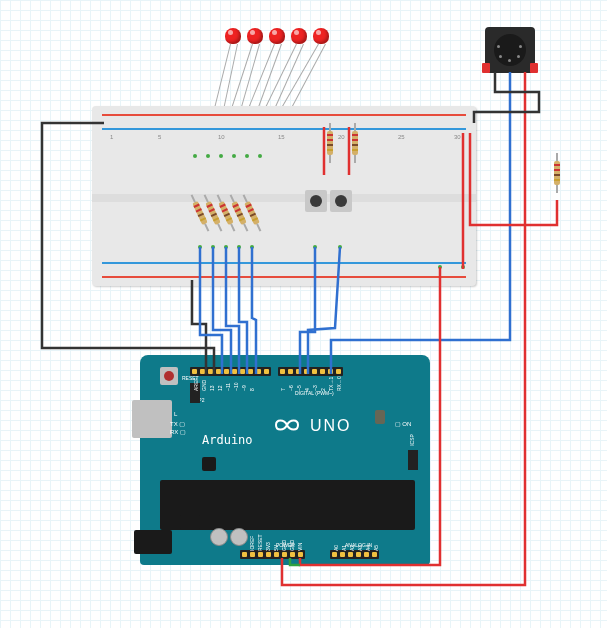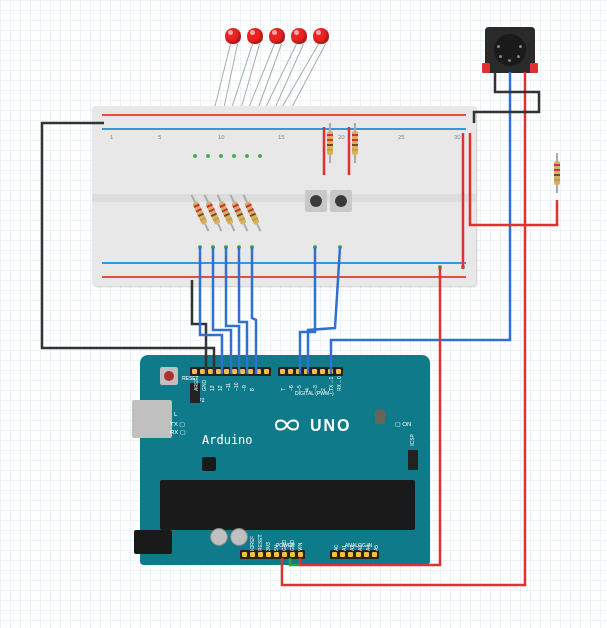--- a/index.html
+++ b/index.html
@@ -234,21 +234,21 @@
     <div class="power-jack"></div>
     <div class="reset-btn"></div>
     <span class="ard-text" style="left:42px; top:20px; font-size:5px">RESET</span>
     <span class="ard-text" style="left:50px; top:42px; font-size:5px">ICSP2</span>
     <div class="icsp" style="left:50px; top:28px"></div>
     <span class="ard-text" style="left:30px; top:65px; font-size:6px">TX ▢</span>
     <span class="ard-text" style="left:30px; top:73px; font-size:6px">RX ▢</span>
     <span class="ard-text" style="left:34px; top:56px; font-size:6px">L</span>
     <span class="ard-text" style="left:255px; top:65px; font-size:6px">▢ <span>ON</span></span>
     <span class="ard-text" style="left:62px; top:78px; font-size:12px; font-family:monospace">Arduino</span>
-    <span class="ard-text" style="left:170px; top:62px; font-size:16px; font-weight:bold; letter-spacing:2px">UNO</span>
+    <span class="ard-text" style="left:170px; top:62px; font-size:16px; font-weight:normal; letter-spacing:2px">UNO</span>
 
     <svg style="position:absolute; left:130px; top:60px; width:34px; height:20px">
         <path d="M 6 10 C 6 4 14 4 17 10 C 20 16 28 16 28 10 C 28 4 20 4 17 10 C 14 16 6 16 6 10 Z" fill="none" stroke="#fff" stroke-width="2"></path>
       </svg>
     <span class="ard-text" style="left:155px; top:35px; font-size:5px">DIGITAL (PWM~)</span>
     <span class="ard-text" style="left:136px; top:187px; font-size:5px">POWER</span>
     <span class="ard-text" style="left:205px; top:187px; font-size:5px">ANALOG IN</span>
 
     <div class="header-row" style="left:50px; top:12px">
       <div class="pin"></div>

